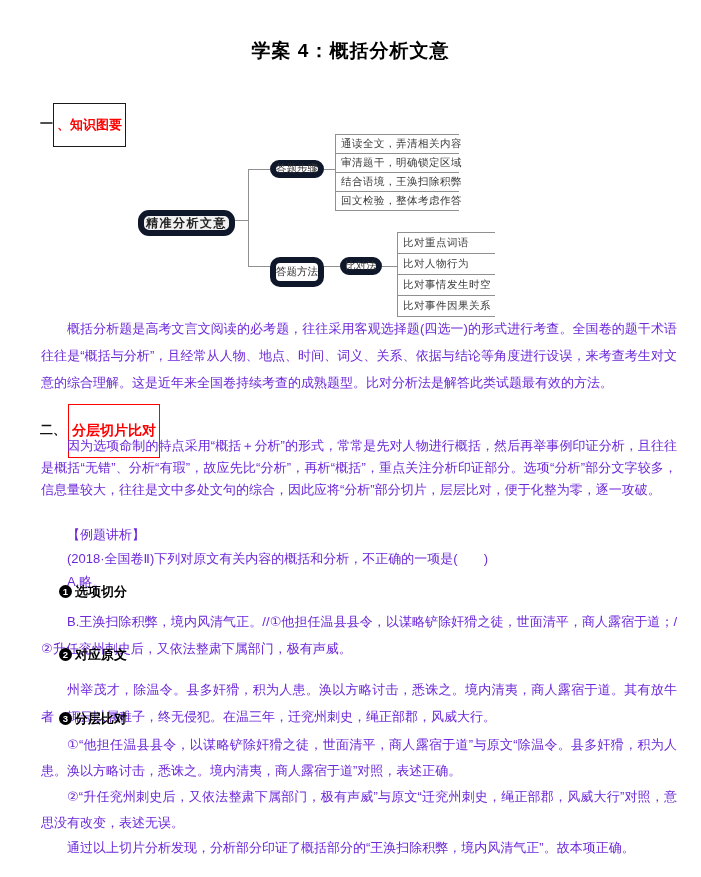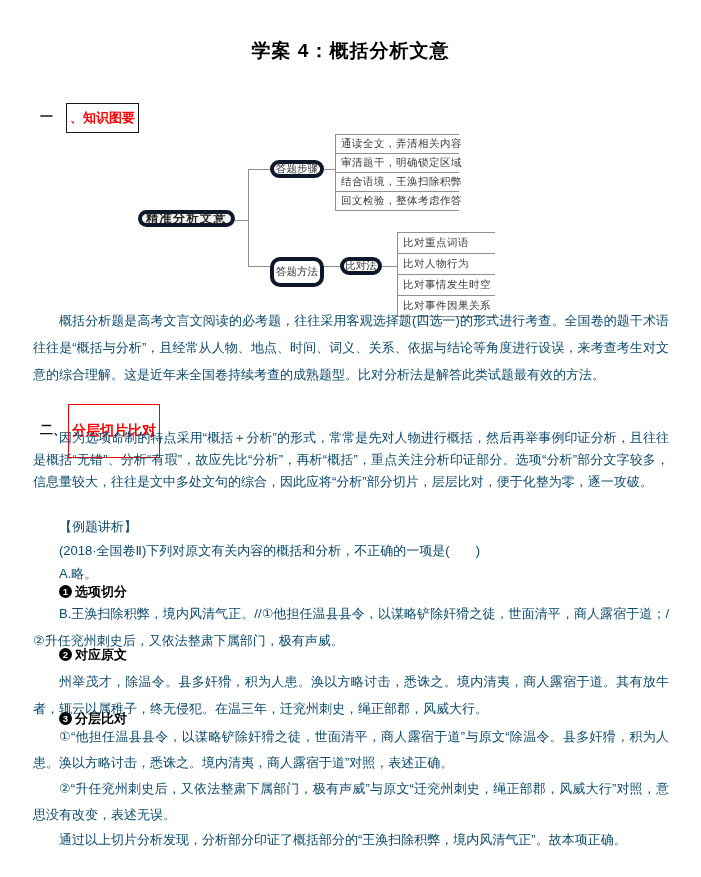--- a/index.html
+++ b/index.html
@@ -9,55 +9,55 @@
   }
   .title{
     position:absolute;left:0;top:38px;width:100%;text-align:center;
     font-size:19px;font-weight:bold;color:#000;margin:0;letter-spacing:1px;
   }
   .sec-heading{position:absolute;left:40px;font-size:13px;font-weight:bold;color:#111;white-space:nowrap;}
   .sec1{top:103px;}
   .sec2{top:404px;}
   .label-box1{
     display:inline-block;border:1px solid #1a1a1a;color:#fe0000;
-    font-weight:bold;font-size:13px;padding:5px 3px;vertical-align:-1px;margin-left:13px;
+    font-weight:bold;font-size:13px;padding:12px 3px;vertical-align:-1px;
   }
   .label-box2{
     display:inline-block;border:1px solid #fe0000;color:#fe0000;
     font-weight:bold;font-size:14px;padding:17px 3px;vertical-align:-1px;margin-left:2px;
   }
   
   .diagram{position:absolute;left:33px;top:126px;width:636px;height:192px;}
   .hline{position:absolute;height:1px;background:#909090;}
   .vline{position:absolute;width:1px;background:#909090;}
   .dnode{
-    position:absolute;border:4px solid #0f172a;border-radius:10px;background:#fff;
+    position:absolute;border:6px solid #0f172a;border-radius:10px;background:#fff;
     display:flex;align-items:center;justify-content:center;
     font-size:10.5px;color:#333;white-space:nowrap;box-sizing:border-box;
   }
   .main-node{
-    left:105px;top:84px;width:97px;height:17px;border-radius:11px;
+    left:105px;top:84px;width:97px;height:26px;border-radius:11px;
     font-size:12px;font-weight:bold;color:#222;background:#f1f1f1;letter-spacing:1.5px;
   }
   .steps-node{left:237px;top:34px;width:54px;height:18px;}
   .methods-node{left:237px;top:131px;width:54px;height:30px;}
   .bidui-node{left:307px;top:131px;width:42px;height:18px;}
   .bracket{position:absolute;border-left:1px solid #909090;border-top:1px solid #909090;box-sizing:border-box;}
   .bracket .brow{
     border-bottom:1px solid #909090;display:flex;align-items:center;
     padding-left:5px;font-size:10.5px;color:#3a3a3a;white-space:nowrap;letter-spacing:0.5px;text-align:right;
   }
   .b1{left:302px;top:8px;width:124px;}
   .b1 .brow{height:18px;}
   .b2{left:364px;top:106px;width:98px;}
   .b2 .brow{height:20px;}
   
   .para{
-    position:absolute;left:33px;width:636px;margin:0;
-    font-size:13px;line-height:27px;text-indent:2em;color:#0c4a6e;text-align:justify;
+    position:absolute;left:33px;width:636px;margin:8px;
+    font-size:13px;line-height:27px;text-indent:2em;color:#6d28d9;text-align:justify;
   }
   .p-intro{top:307px;}
   .p-sec2{top:427px;line-height:22px;}
   .p-example{top:516px;line-height:22px;}
   .p-question{top:540px;line-height:22px;}
   .p-optiona{top:563px;line-height:22px;}
   .p-optionb{top:600px;}
   .p-source{top:668px;}
   .p-c1{top:724px;line-height:26px;}
   .p-c2{top:776px;line-height:26px;}

